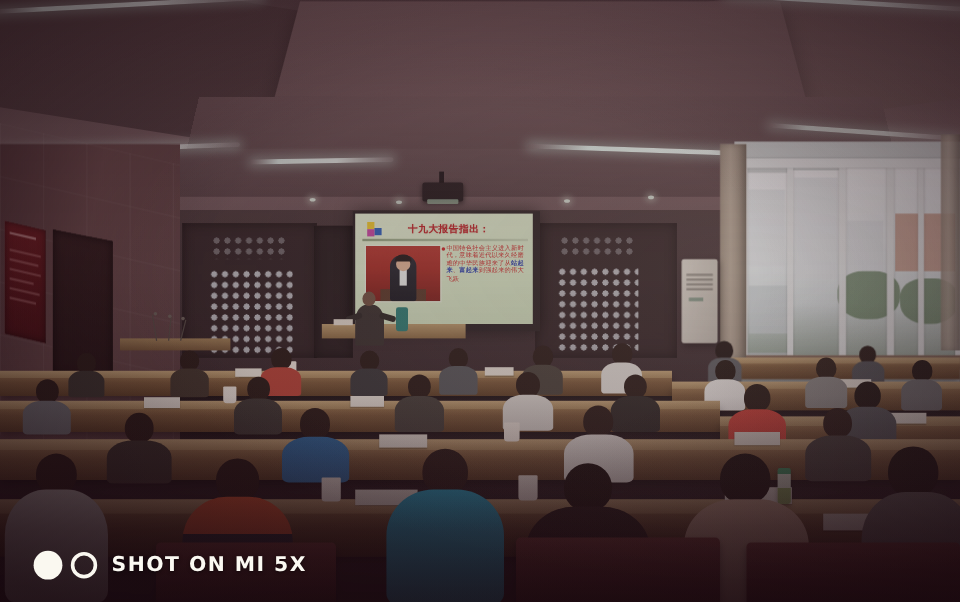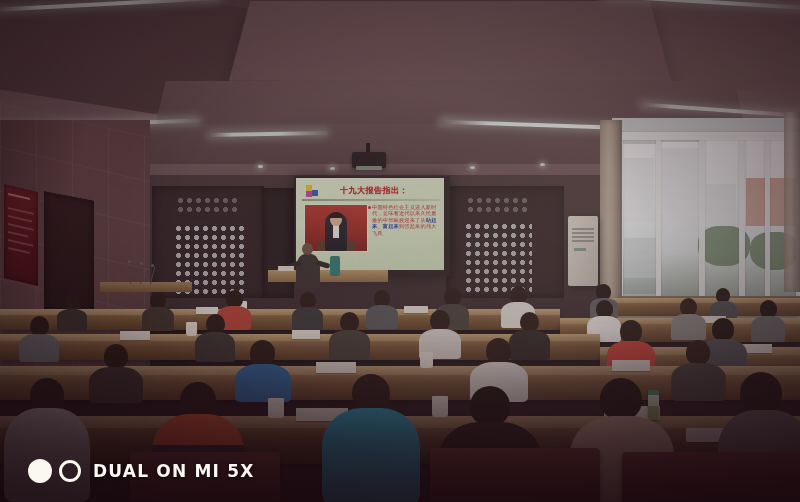--- a/index.html
+++ b/index.html
@@ -605,17 +605,17 @@
   <div class="layer bottomdark"></div>
   <div class="layer grade"></div>
   <div class="layer vignette"></div>
 
   <div class="layer watermark">
     <div class="wm-dots">
       <div class="wm-dot-filled"></div>
       <div class="wm-dot-ring"></div>
     </div>
     <div class="wm-text">
-      <div>DUAL ON MI 5X</div>
+      <div>SHOT ON MI 5X</div>
     </div>
   </div>
 
 </div>
 
 </body></html>

